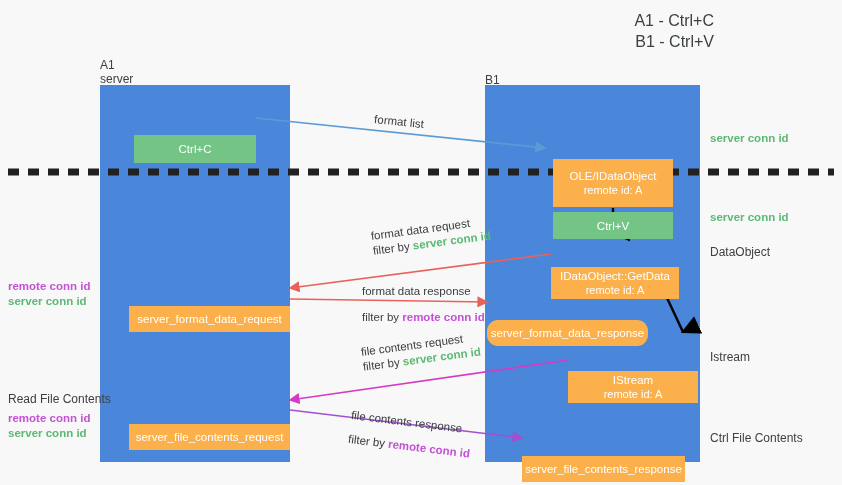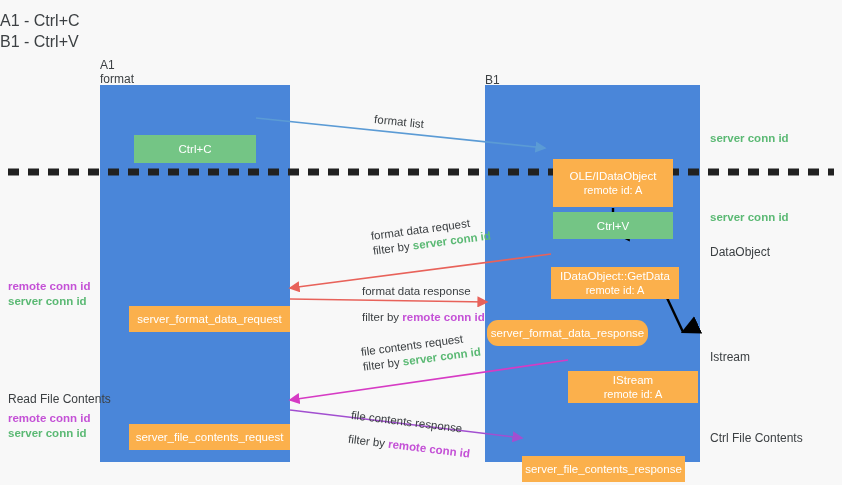--- a/index.html
+++ b/index.html
@@ -9,21 +9,21 @@
     font-family:"Liberation Sans", sans-serif;
     position:relative;
     overflow:hidden;
   }
   #stage{position:absolute;inset:0;}
   .abs{position:absolute;}
 
   
   .title{
     left:0;top:10px;width:714px;
-    text-align:left;
+    text-align:right;
     font-size:16px;color:#3c4043;line-height:21px;
   }
 
   
   .col-head{
     text-align:left;font-size:12px;color:#3c4043;line-height:14px;
   }
 
   
   .lane{background:#4a86d9;}
@@ -61,21 +61,21 @@
 
 <div id="stage">
 
   <div class="abs title">
     <div>A1 - Ctrl+C</div>
     <div>B1 - Ctrl+V</div>
   </div>
 
   <div class="abs col-head" style="left:100px;top:58px;width:190px;">
     <div>A1</div>
-    <div>format</div>
+    <div>server</div>
   </div>
   <div class="abs col-head" style="left:485px;top:73px;width:215px;">
     <div>B1</div>
     <div>connection</div>
   </div>
 
   <div class="abs lane" style="left:100px;top:85px;width:190px;height:377px;"></div>
   <div class="abs lane" style="left:485px;top:85px;width:215px;height:377px;"></div>
 
   <svg>

